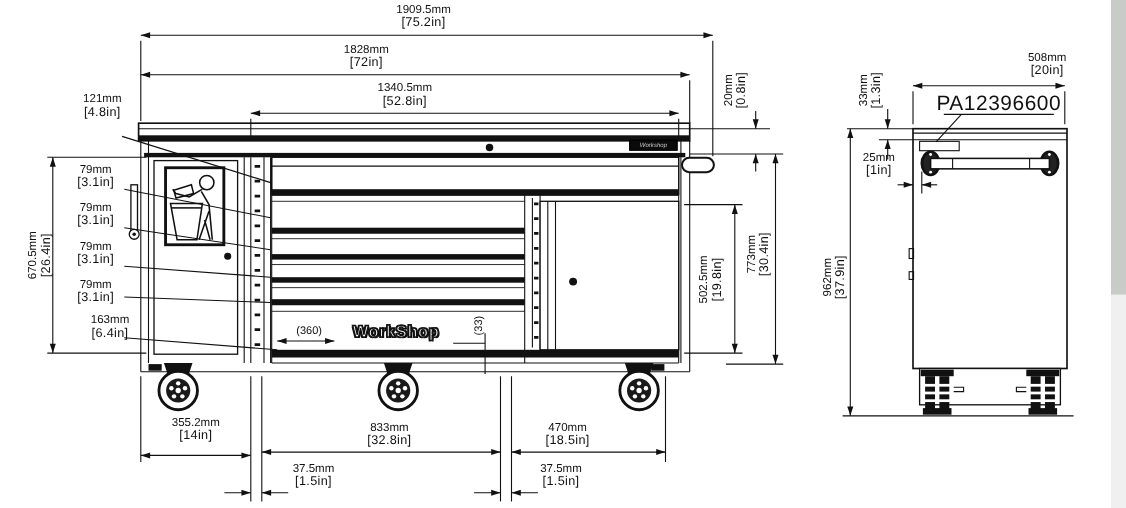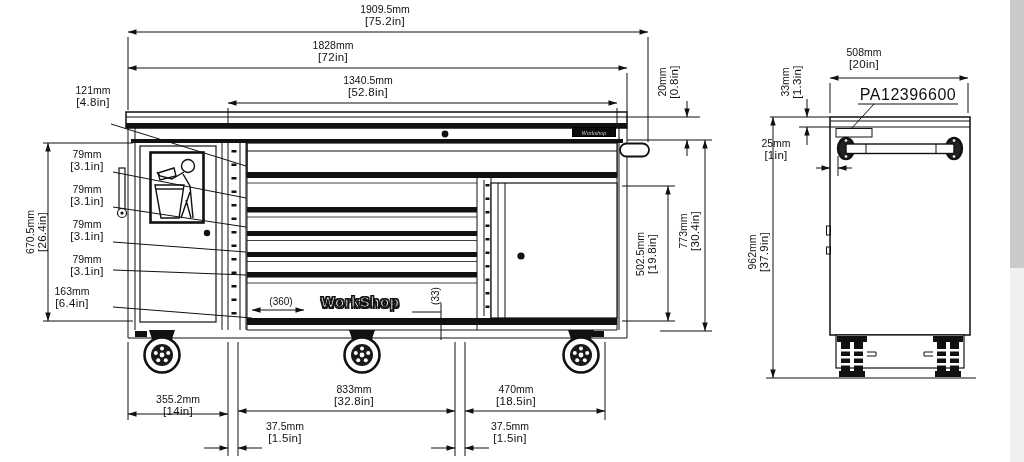--- a/index.html
+++ b/index.html
@@ -4,21 +4,21 @@
 <style>
   html,body{margin:0;padding:0;background:#fff;}
   .canvas{position:relative;width:1024px;height:462px;background:#fff;overflow:hidden;
           font-family:"Liberation Sans",sans-serif;color:#111;}
   .art{position:absolute;left:0;top:0;z-index:1;}
   .dim{position:absolute;z-index:3;text-align:center;white-space:nowrap;
        font-size:10.5px;line-height:12px;color:#111;transform:translateX(-50%);}
   .dim .in{display:block;font-size:11.5px;letter-spacing:.3px;}
   .rot{transform:translate(-50%,-50%) rotate(-90deg);}
   .single{font-size:10px;}
-  .pn{position:absolute;z-index:3;transform:translate(-50%,-50%);font-size:16px;
+  .pn{position:absolute;z-index:3;transform:translate(-50%,-50%);font-size:19px;
       letter-spacing:.5px;white-space:nowrap;}
   .logo{position:absolute;z-index:3;transform:translateX(-50%);font-weight:800;
         font-size:15px;letter-spacing:.5px;color:#fff;white-space:nowrap;
         -webkit-text-stroke:1.2px #111;
         text-shadow:1.5px 1.5px 0 #111,-1px -1px 0 #111,1px -1px 0 #111,-1px 1.5px 0 #111;}
   .brand{position:absolute;z-index:3;left:572px;top:127px;width:44px;height:10px;
          background:#0b0b0b;color:#c9c9c9;font-size:5.5px;font-style:italic;
          line-height:10px;text-align:center;overflow:hidden;border:1px solid #000;box-sizing:border-box;}
   .strip-dark{position:absolute;z-index:0;left:1010px;top:0;width:14px;height:268px;background:#c9cbc9;}
   .strip-light{position:absolute;z-index:0;left:1010px;top:268px;width:14px;height:194px;background:#f0f0f1;}
@@ -277,56 +277,56 @@
   <div class="dim" style="left:93px;top:84px">
     <span>121mm</span><span class="in">[4.8in]</span></div>
   <div class="dim" style="left:87px;top:148px">
     <span>79mm</span><span class="in">[3.1in]</span></div>
   <div class="dim" style="left:87px;top:183px">
     <span>79mm</span><span class="in">[3.1in]</span></div>
   <div class="dim" style="left:87px;top:218px">
     <span>79mm</span><span class="in">[3.1in]</span></div>
   <div class="dim" style="left:87px;top:253px">
     <span>79mm</span><span class="in">[3.1in]</span></div>
-  <div class="dim" style="left:72px;top:285px">
+  <div class="dim" style="left:100px;top:285px">
     <span>163mm</span><span class="in">[6.4in]</span></div>
 
   <div class="dim rot" style="left:36px;top:232px">
     <span>670.5mm</span><span class="in">[26.4in]</span></div>
   <div class="dim rot" style="left:668px;top:82px">
     <span>20mm</span><span class="in">[0.8in]</span></div>
   <div class="dim rot" style="left:646px;top:254px">
     <span>502.5mm</span><span class="in">[19.8in]</span></div>
   <div class="dim rot" style="left:689px;top:231px">
     <span>773mm</span><span class="in">[30.4in]</span></div>
 
   <div class="dim single" style="left:281px;top:296px">
     <span>(360)</span></div>
   <div class="dim rot single" style="left:436px;top:296px">
     <span>(33)</span></div>
   <div class="logo" style="left:360px;top:293px">
     <span>WorkShop</span></div>
   <div class="brand">
     <span>Workshop</span></div>
 
-  <div class="dim" style="left:178px;top:393px">
+  <div class="dim" style="left:178px;top:378px">
     <span>355.2mm</span><span class="in">[14in]</span></div>
   <div class="dim" style="left:354px;top:383px">
     <span>833mm</span><span class="in">[32.8in]</span></div>
   <div class="dim" style="left:516px;top:383px">
     <span>470mm</span><span class="in">[18.5in]</span></div>
   <div class="dim" style="left:285px;top:420px">
     <span>37.5mm</span><span class="in">[1.5in]</span></div>
   <div class="dim" style="left:510px;top:420px">
     <span>37.5mm</span><span class="in">[1.5in]</span></div>
 
-  <div class="dim" style="left:864px;top:46px">
+  <div class="dim" style="left:952px;top:46px">
     <span>508mm</span><span class="in">[20in]</span></div>
   <div class="dim rot" style="left:791px;top:82px">
     <span>33mm</span><span class="in">[1.3in]</span></div>
   <div class="pn" style="left:908px;top:95px">
     <span>PA12396600</span></div>
-  <div class="dim" style="left:776px;top:137px">
+  <div class="dim" style="left:799px;top:137px">
     <span>25mm</span><span class="in">[1in]</span></div>
   <div class="dim rot" style="left:758px;top:252px">
     <span>962mm</span><span class="in">[37.9in]</span></div>
 
 </div>
 
 </body></html>

